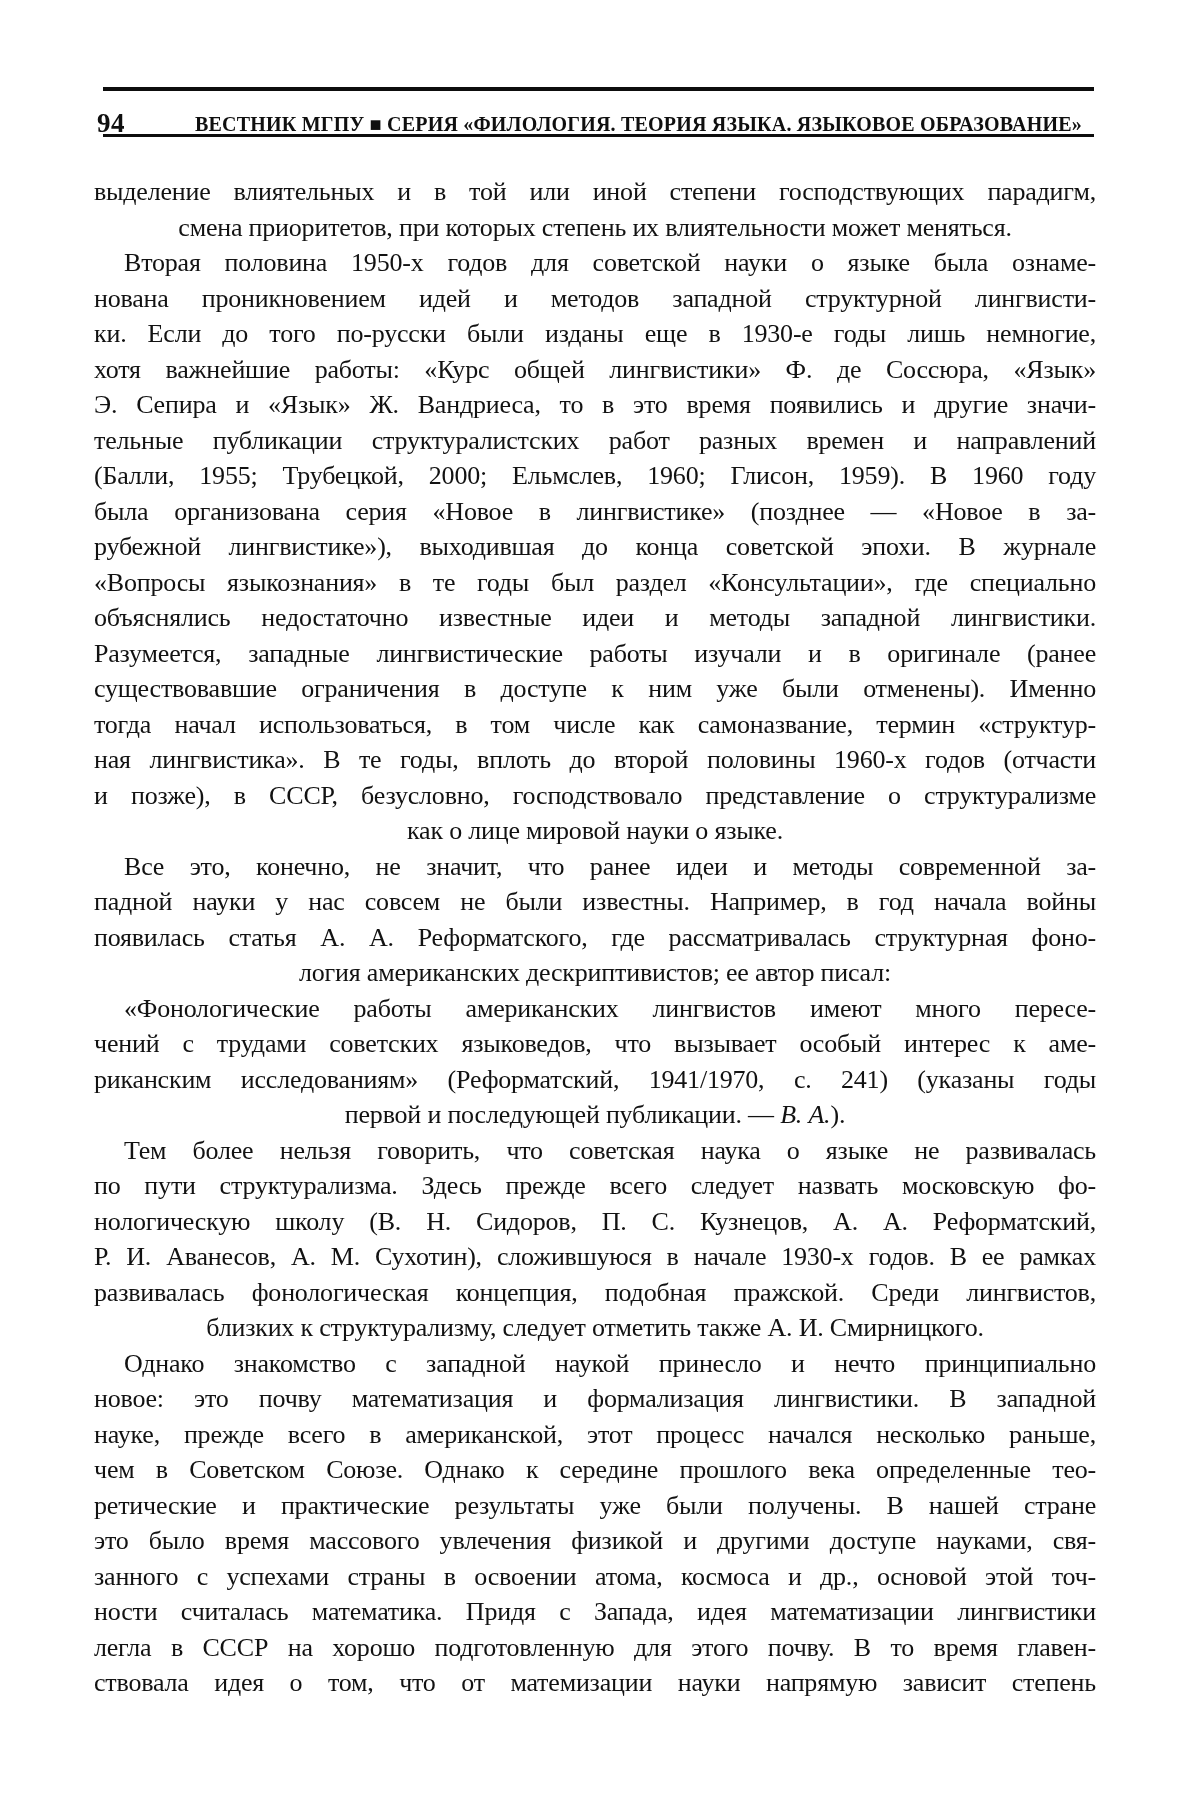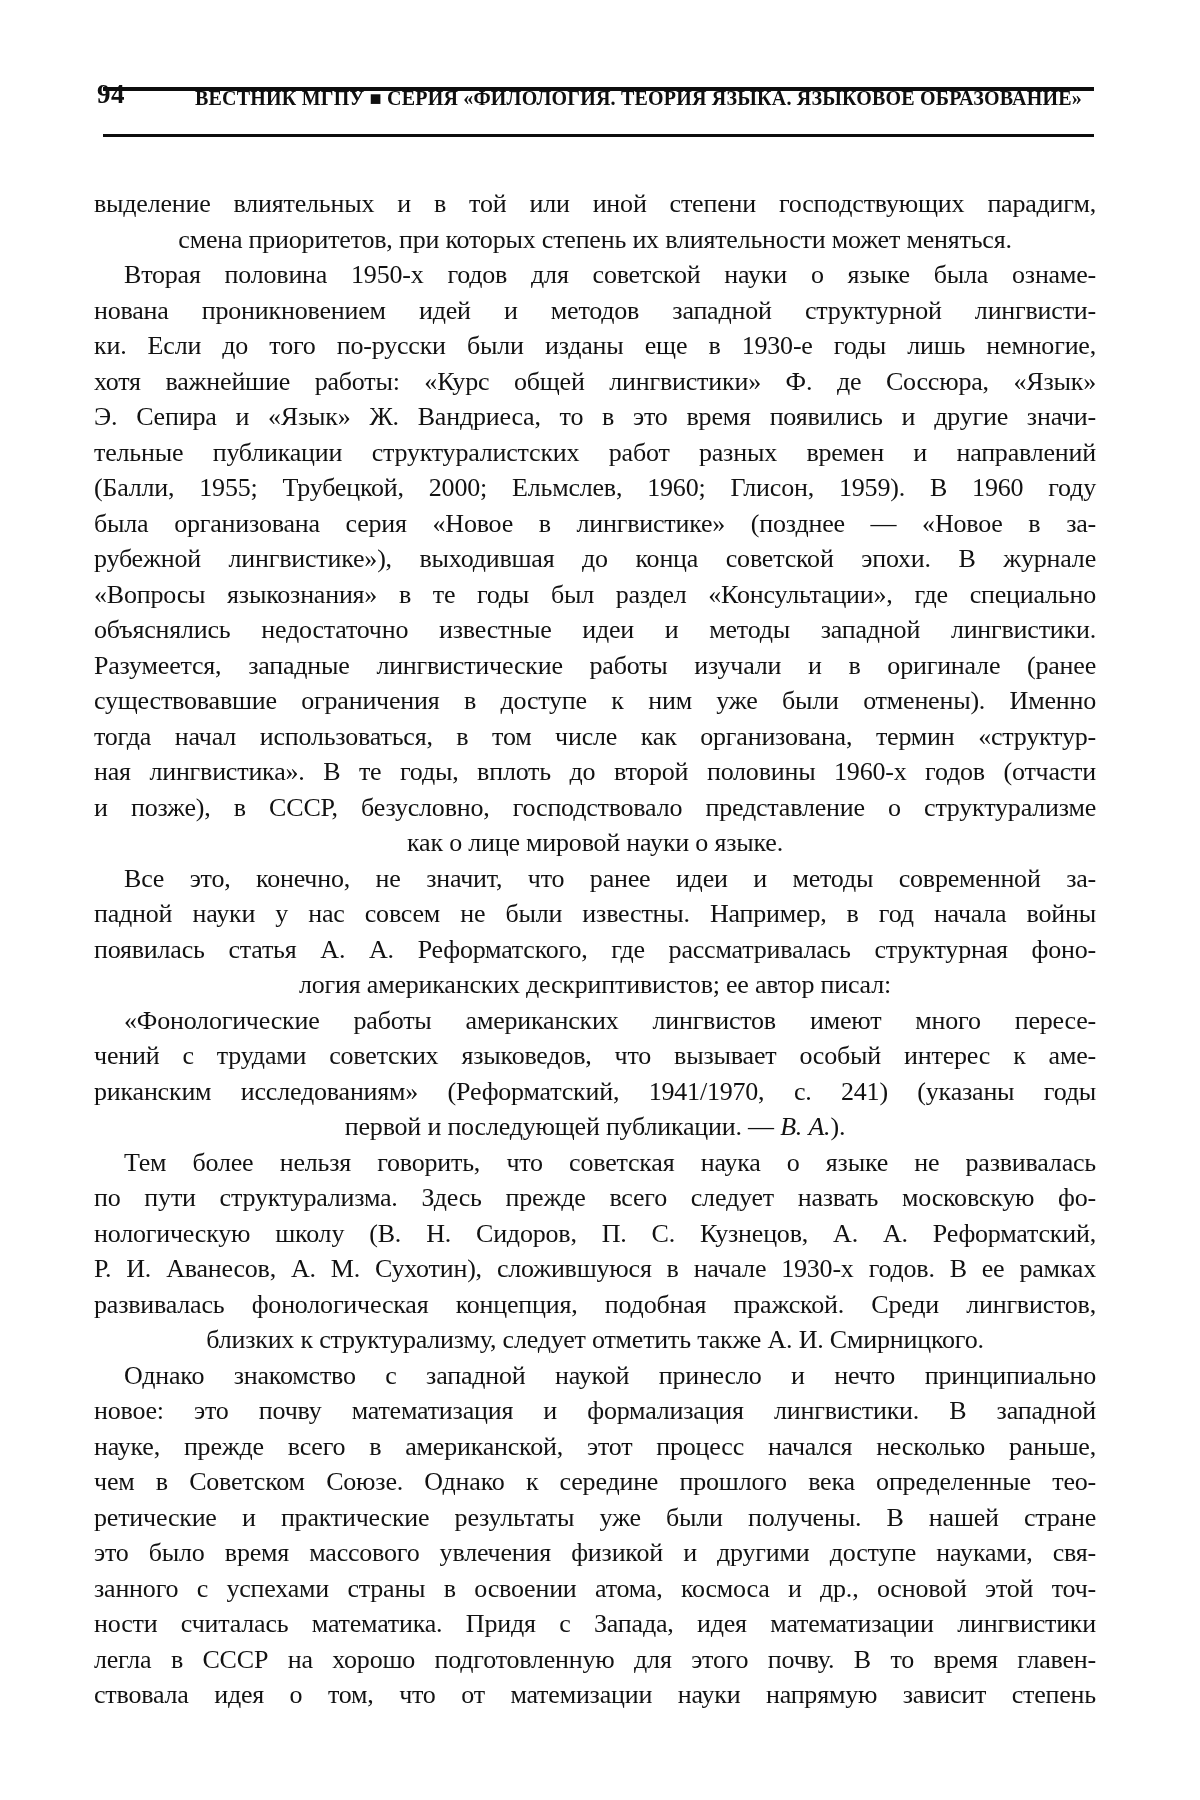--- a/index.html
+++ b/index.html
@@ -28,24 +28,24 @@
   }
   .rule-bottom {
     left: 103px;
     top: 134px;
     width: 991px;
     height: 3px;
   }
   .header-row {
     position: absolute;
     left: 97px;
-    top: 81px;
+    top: 110px;
     width: 997px;
     display: flex;
-    align-items: flex-end;
+    align-items: center;
   }
   .page-num {
     font-size: 27px;
     font-weight: bold;
     line-height: 1;
     letter-spacing: 0.5px;
   }
   .journal-title {
     flex: 1;
     text-align: center;
@@ -58,21 +58,20 @@
   }
   .article-body {
     position: absolute;
     left: 94px;
     top: 174px;
     width: 1002px;
     font-size: 26px;
     line-height: 35.5px;
     letter-spacing: -0.2px;
     color: #121212;
-    margin-top: 12px;
   }
   .paragraph {
     margin: 0;
   }
   .line {
     text-align: justify;
     text-align-last: justify;
     white-space: normal;
   }
   .line.last {
@@ -112,21 +111,21 @@
         <div class="line"><span>хотя важнейшие работы: «Курс общей лингвистики» Ф. де Соссюра, «Язык»</span></div>
         <div class="line"><span>Э. Сепира и «Язык» Ж. Вандриеса, то в это время появились и другие значи-</span></div>
         <div class="line"><span>тельные публикации структуралистских работ разных времен и направлений</span></div>
         <div class="line"><span>(Балли, 1955; Трубецкой, 2000; Ельмслев, 1960; Глисон, 1959). В 1960 году</span></div>
         <div class="line"><span>была организована серия «Новое в лингвистике» (позднее — «Новое в за-</span></div>
         <div class="line"><span>рубежной лингвистике»), выходившая до конца советской эпохи. В журнале</span></div>
         <div class="line"><span>«Вопросы языкознания» в те годы был раздел «Консультации», где специально</span></div>
         <div class="line"><span>объяснялись недостаточно известные идеи и методы западной лингвистики.</span></div>
         <div class="line"><span>Разумеется, западные лингвистические работы изучали и в оригинале (ранее</span></div>
         <div class="line"><span>существовавшие ограничения в доступе к ним уже были отменены). Именно</span></div>
-        <div class="line"><span>тогда начал использоваться, в том числе как организована, термин «структур-</span></div>
+        <div class="line"><span>тогда начал использоваться, в том числе как самоназвание, термин «структур-</span></div>
         <div class="line"><span>ная лингвистика». В те годы, вплоть до второй половины 1960-х годов (отчасти</span></div>
         <div class="line"><span>и позже), в СССР, безусловно, господствовало представление о структурализме</span></div>
         <div class="line last"><span>как о лице мировой науки о языке.</span></div>
       </div>
       <div class="paragraph">
         <div class="line indent"><span>Все это, конечно, не значит, что ранее идеи и методы современной за-</span></div>
         <div class="line"><span>падной науки у нас совсем не были известны. Например, в год начала войны</span></div>
         <div class="line"><span>появилась статья А. А. Реформатского, где рассматривалась структурная фоно-</span></div>
         <div class="line last"><span>логия американских дескриптивистов; ее автор писал:</span></div>
       </div>

